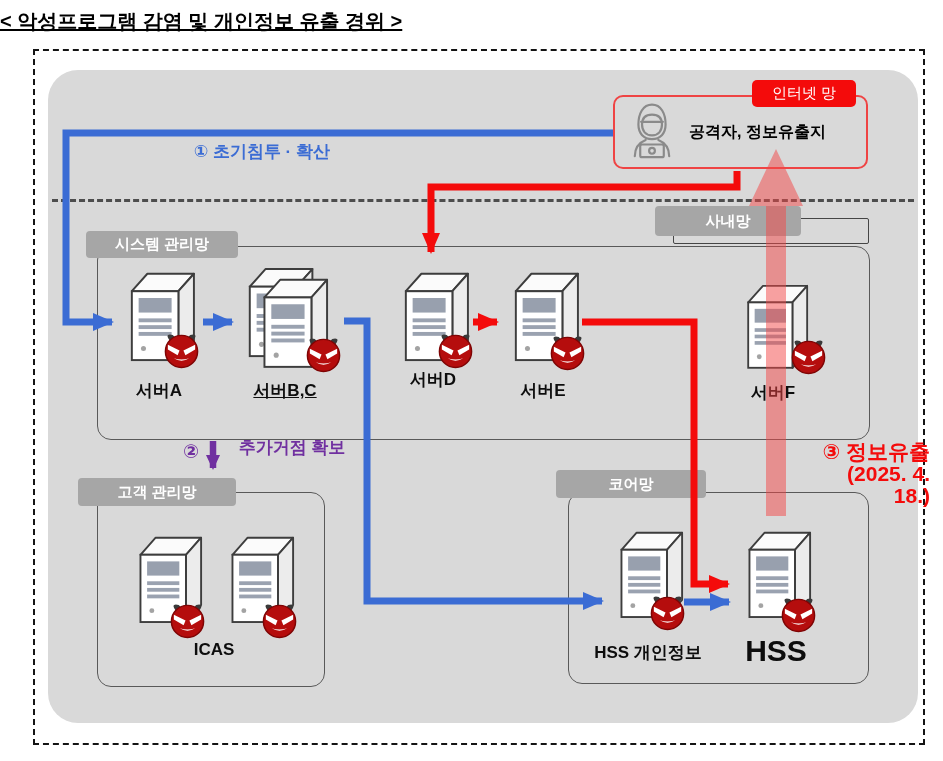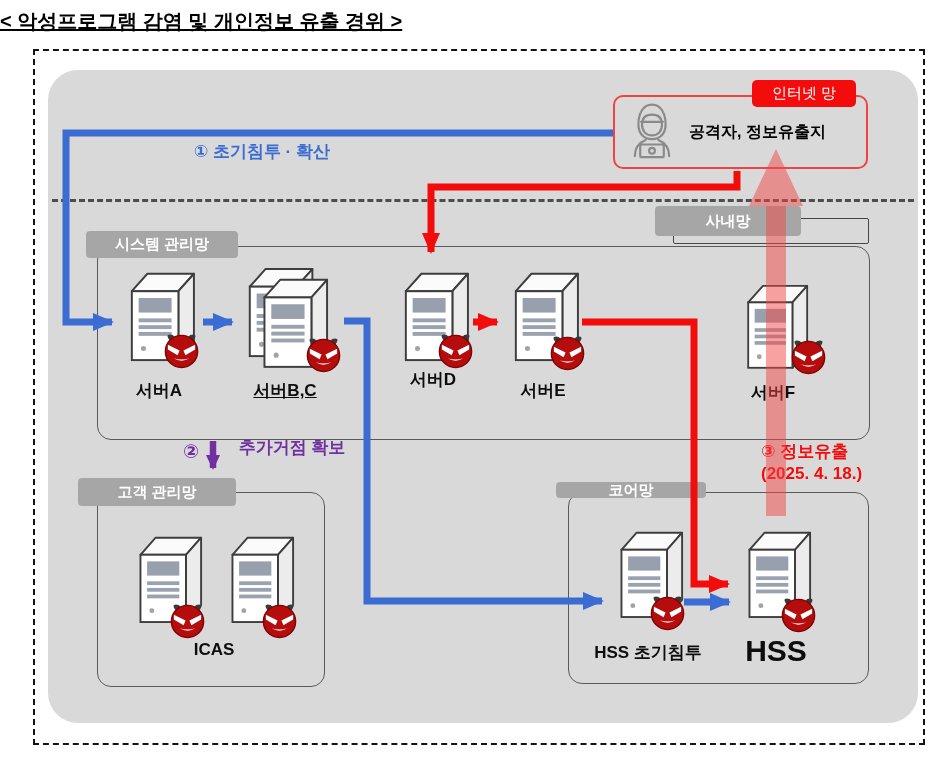--- a/index.html
+++ b/index.html
@@ -22,38 +22,38 @@
   .box-system{left:97px;top:246px;width:771px;height:192px;}
   .box-customer{left:97px;top:492px;width:226px;height:193px;}
   .box-core{left:568px;top:492px;width:299px;height:190px;}
   .box-internal{left:673px;top:218px;width:194px;height:24px;border:1.4px solid #454545;border-radius:2px;}
   
   .zone-label{background:var(--zone_label_bg);border-radius:4px;color:#fff;font-weight:bold;
     font-size:15px;display:flex;align-items:center;justify-content:center;}
   .lbl-system{left:86px;top:231px;width:152px;height:27px;}
   .lbl-internal{left:655px;top:206px;width:146px;height:30px;}
   .lbl-customer{left:78px;top:478px;width:158px;height:28px;}
-  .lbl-core{left:556px;top:482px;width:150px;height:16px;}
+  .lbl-core{left:556px;top:470px;width:150px;height:28px;}
   
   .attacker-box{left:613px;top:95px;width:255px;height:74px;background:var(--panel_bg);
     border:2px solid #ef4444;border-radius:10px;display:flex;align-items:center;gap:8px;padding-left:8px;box-sizing:border-box;z-index:3;}
   .attacker-label{font-size:16px;font-weight:bold;color:#000;}
   .badge-internet{left:752px;top:80px;width:104px;height:27px;background:var(--red);
     border-radius:5px;color:#fff;font-weight:normal;font-size:15px;display:flex;align-items:center;justify-content:center;z-index:4;}
   
   .server{z-index:2;}
   .server .devil{position:absolute;}
   .srv-label{font-weight:bold;color:#0d0d0d;font-size:17px;text-align:center;white-space:nowrap;z-index:2;}
   .srv-label-big{font-size:30px;}
   
   .step{font-weight:bold;z-index:5;}
   .step-blue{left:100px;top:141px;width:230px;text-align:right;color:var(--blue);font-size:17px;line-height:21px;}
   .step-purple-num{left:183px;top:440px;color:var(--purple);font-size:19px;}
   .step-purple-text{left:226px;top:437px;width:132px;text-align:center;color:var(--purple);font-size:17px;line-height:22px;}
-  .step-red{left:761px;top:441px;width:114px;text-align:left;color:var(--red);font-size:17px;line-height:22px;}
+  .step-red{left:816px;top:441px;width:114px;text-align:right;color:var(--red);font-size:21px;line-height:22px;}
   .overlay{left:0;top:0;z-index:6;pointer-events:none;}
 </style>
 </head>
 <body>
 
 <svg width="0" height="0" style="position:absolute">
   <defs>
     <g id="srv">
       <polygon points="10,26 26,8 74,8 58,26" fill="#fbfbfb" stroke="#3d3d3d" stroke-width="2" stroke-linejoin="round"></polygon>
       <polygon points="58,26 74,8 74,79 58,97" fill="#ececec" stroke="#3d3d3d" stroke-width="2" stroke-linejoin="round"></polygon>
@@ -189,21 +189,21 @@
       <use href="#devilg"></use>
     </svg>
 </div>
 
 <div class="abs srv-label" style="left:122px;top:379px;width:74px;">서버A</div>
 <div class="abs srv-label" style="left:240px;top:379px;width:90px;text-decoration:underline;">서버B,C</div>
 <div class="abs srv-label" style="left:396px;top:368px;width:74px;">서버D</div>
 <div class="abs srv-label" style="left:506px;top:379px;width:74px;">서버E</div>
 <div class="abs srv-label" style="left:736px;top:381px;width:74px;">서버F</div>
 <div class="abs srv-label" style="left:139px;top:640px;width:150px;">ICAS</div>
-<div class="abs srv-label" style="left:573px;top:641px;width:150px;">HSS 초기침투</div>
+<div class="abs srv-label" style="left:573px;top:641px;width:150px;">HSS 개인정보</div>
 <div class="abs srv-label srv-label-big" style="left:737px;top:634px;width:78px;">HSS</div>
 
 <div class="abs step step-blue">
   <div><span>①</span> <span>초기침투 · 확산</span></div>
 </div>
 <div class="abs step step-purple-num">②</div>
 <div class="abs step step-purple-text">
   <div>추가거점 확보</div>
 </div>
 <div class="abs step step-red">

